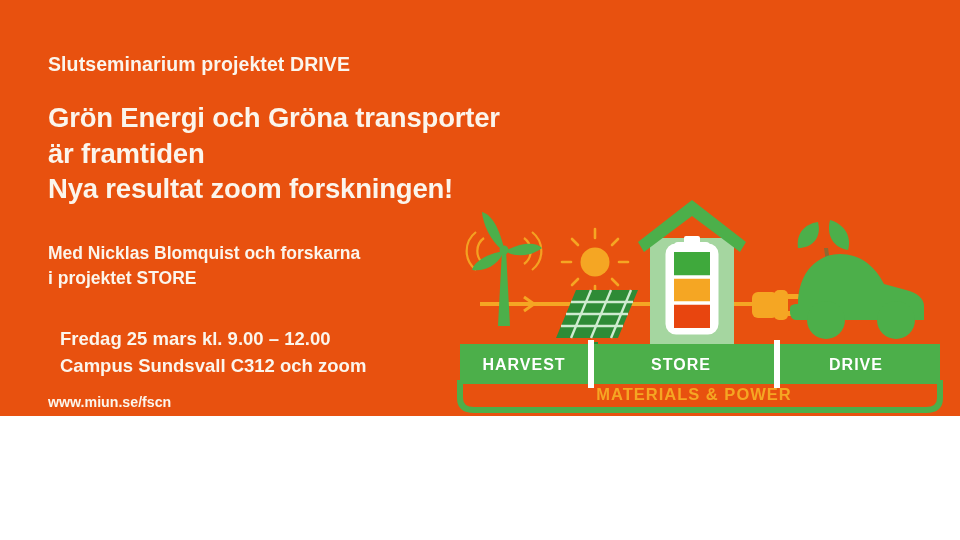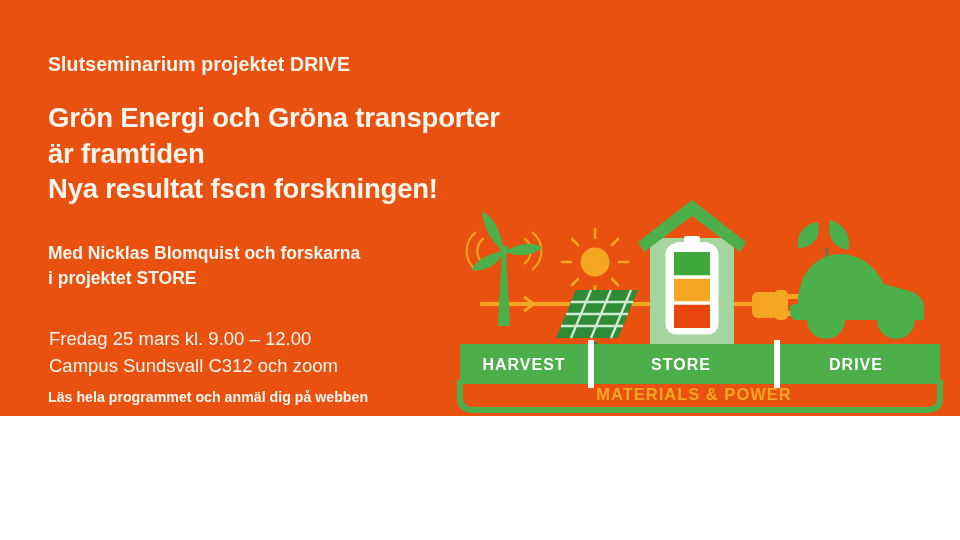--- a/index.html
+++ b/index.html
@@ -22,21 +22,21 @@
     line-height:1.25;margin:0 0 24px 0;
   }
   .headline{
     font-size:27.5px;font-weight:bold;line-height:1.29;
     margin:0 0 34px 0;white-space:pre-line;letter-spacing:-.2px;
   }
   .subhead{
     font-size:17.5px;font-weight:bold;line-height:1.42;
     margin:0 0 36px 0;white-space:pre-line;
   }
-  .details{font-size:18.5px;font-weight:normal;line-height:1.42;margin:1px;white-space:pre-line;}
+  .details{font-size:18.5px;font-weight:bold;line-height:1.42;margin:12px;white-space:pre-line;}
   .note{font-size:14.2px;font-weight:bold;line-height:1.55;margin:7px 0 0 0;}
   .url{font-size:14.2px;font-weight:bold;line-height:1.55;margin:4px 0 0 0;}
 
   
   .illus{position:absolute;left:452px;top:198px;width:496px;height:216px;}
   .illus svg{display:block;}
 
   
   .logos{
     position:absolute;left:0;top:416px;width:960px;height:124px;background:#fff;
@@ -45,26 +45,25 @@
 </head>
 <body>
 
 <div class="poster">
 
   <div class="hero">
 
     <div class="copy">
       <p class="kicker">Slutseminarium projektet DRIVE</p>
       <p class="headline">Grön Energi och Gröna transporter är framtiden
-Nya resultat fscn forskningen!</p>
+Nya resultat zoom forskningen!</p>
       <p class="subhead">Med Nicklas Blomquist och forskarna
 i projektet STORE</p>
       <p class="details">Fredag 25 mars kl. 9.00 – 12.00
 Campus Sundsvall C312 och zoom</p>
-      <p class="note">Läs hela programmet och anmäl dig på webben</p>
       <p class="url">www.miun.se/fscn</p>
     </div>
 
     <div class="illus">
       <svg width="496" height="216" viewBox="0 0 496 216" xmlns="http://www.w3.org/2000/svg">
 
         <g stroke="#F5A623" stroke-width="4" fill="none">
           <line x1="28" y1="106" x2="152" y2="106"></line>
           <polyline points="72,99 82,106 72,113" stroke-width="3"></polyline>
           <line x1="152" y1="106" x2="210" y2="106"></line>

